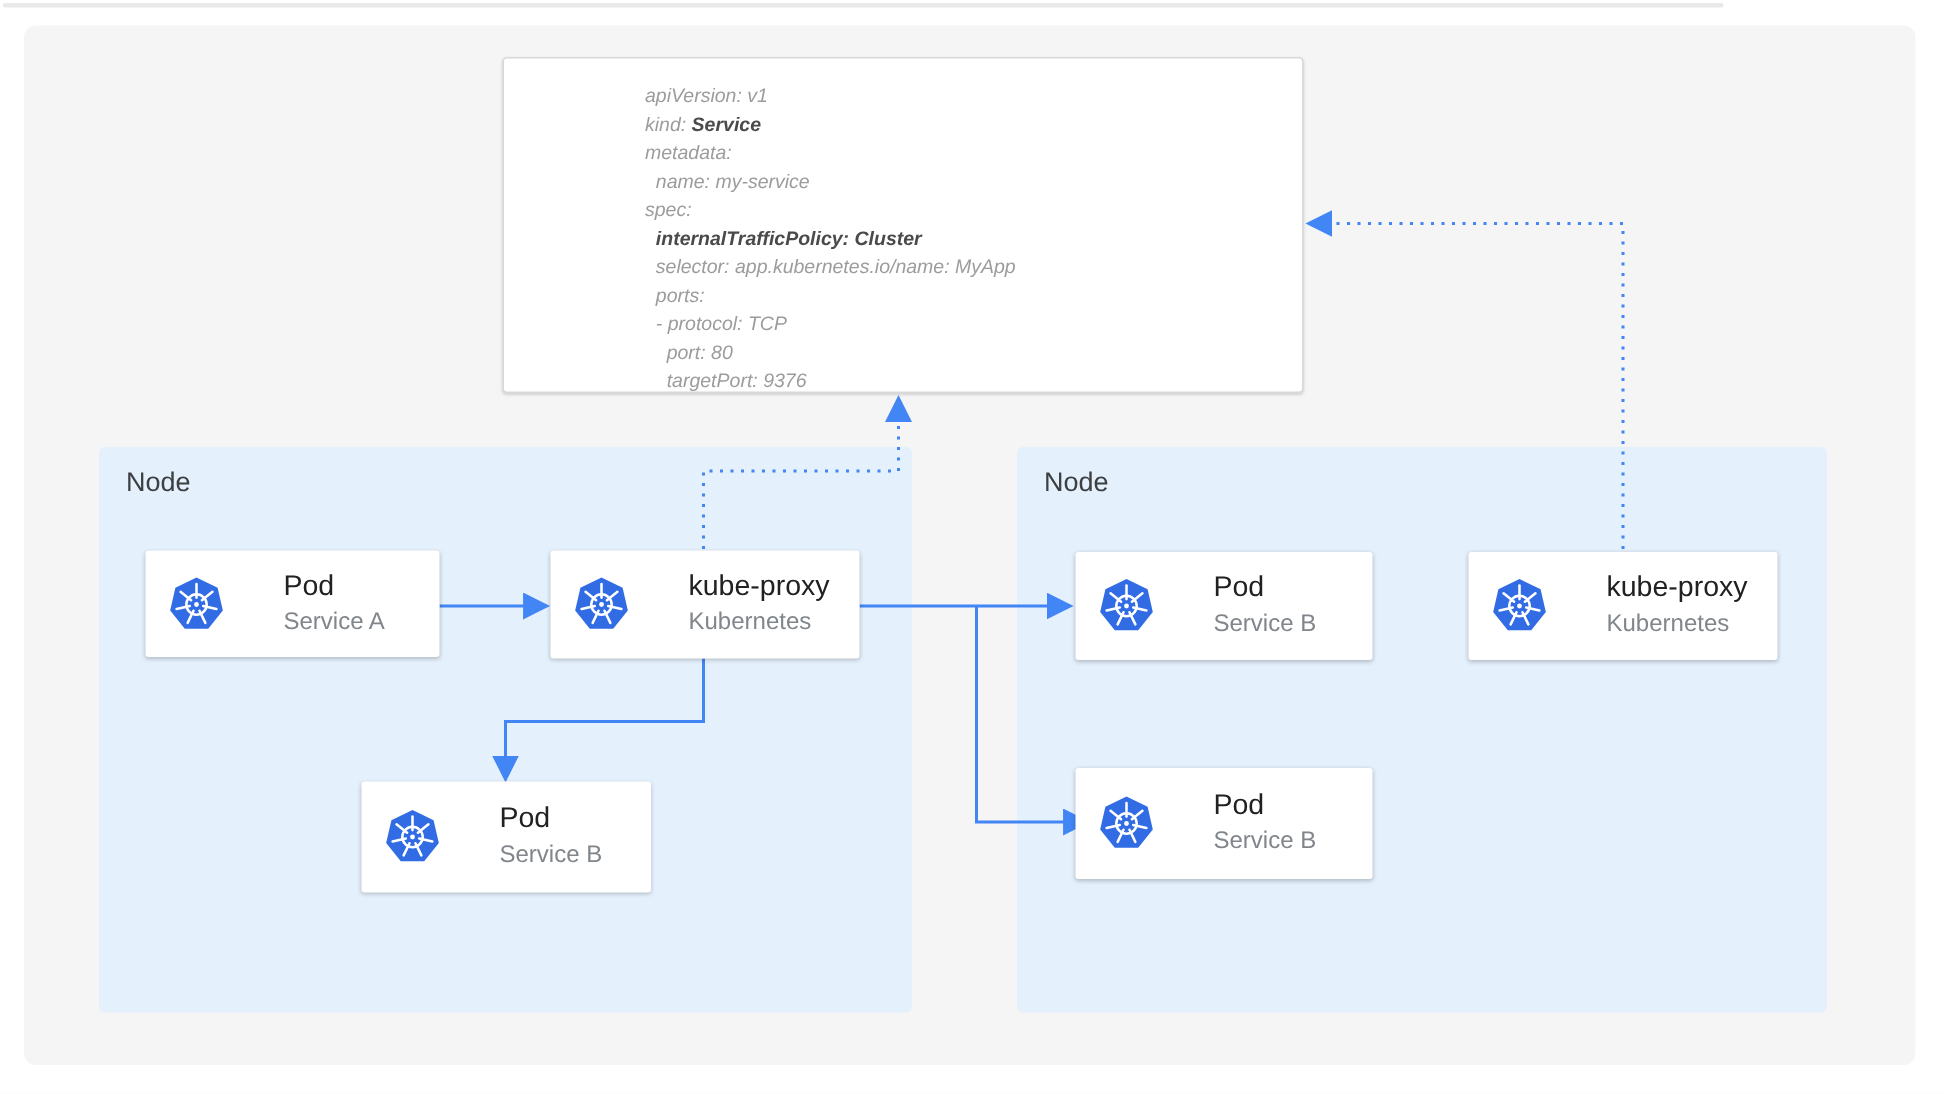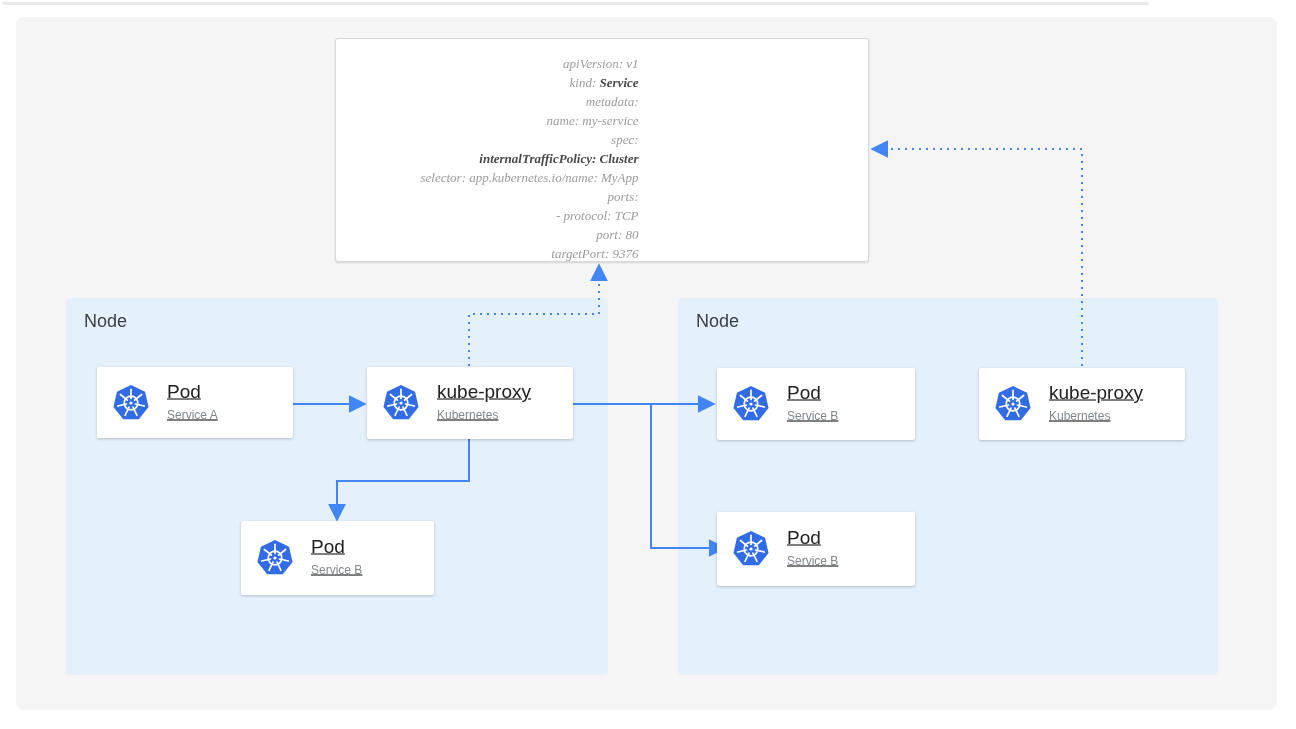--- a/index.html
+++ b/index.html
@@ -12,30 +12,30 @@
     font-family:"Liberation Sans",sans-serif;position:relative;}
   .abs{position:absolute;}
   .top-divider{left:2px;top:2px;width:1147px;height:3px;background:var(--divider-c);border-radius:2px;}
   .canvas{left:16px;top:17px;width:1261px;height:693px;background:var(--canvas-fill);border-radius:8px;}
   .node-box{background:var(--node-fill);border-radius:4px;margin-top:16px;}
   .node-left{left:66px;top:282px;width:542px;height:377px;}
   .node-right{left:678px;top:282px;width:540px;height:377px;}
   .node-label{position:absolute;left:18px;top:13px;font-size:18px;color:var(--node-label-c);}
   .yaml-box{left:335px;top:38px;width:534px;height:224px;background:#fff;
     border:1px solid #d9d9d9;border-radius:3px;box-shadow:0 1px 2px rgba(0,0,0,.14);}
-  .yaml-code{position:absolute;left:78px;top:15px;white-space:pre;
-    font-family:Liberation Serif, serif;
-    font-style:italic;font-size:13px;line-height:19px;color:var(--yaml-c);text-align:right;}
+  .yaml-code{position:absolute;left:94px;top:15px;white-space:pre;
+    font-family:Liberation Sans, sans-serif;
+    font-style:italic;font-size:13px;line-height:19px;color:var(--yaml-c);}
   .yaml-code .yb{font-weight:bold;color:var(--yaml-b);margin-top:23px;}
   .card{background:#ffffff;border-radius:2px;box-shadow:0 1px 3px rgba(0,0,0,.22);
     display:flex;align-items:center;}
   .card .k8s-logo{position:absolute;left:15px;top:50%;margin-top:-19px;width:38px;height:38px;display:block;}
-  .card-text{position:absolute;left:70px;top:50%;transform:translateY(-50%);text-decoration:underline;}
+  .card-text{position:absolute;left:92px;top:50%;transform:translateY(-50%);}
   .card-title{font-size:19px;line-height:24px;color:var(--title-c);}
-  .card-subtitle{font-size:12px;line-height:23px;color:var(--sub-c);}
+  .card-subtitle{font-size:16px;line-height:23px;color:var(--sub-c);}
   .card-pod-a{left:97px;top:367px;width:196px;height:71px;}
   .card-kp-left{left:367px;top:367px;width:206px;height:72px;}
   .card-pod-b-left{left:241px;top:521px;width:193px;height:74px;}
   .card-pod-b-rt{left:717px;top:368px;width:198px;height:72px;}
   .card-pod-b-rb{left:717px;top:512px;width:198px;height:74px;}
   .card-kp-right{left:979px;top:368px;width:206px;height:72px;}
   svg.overlay{position:absolute;left:0;top:0;pointer-events:none;}
 </style>
 </head>
 <body>

